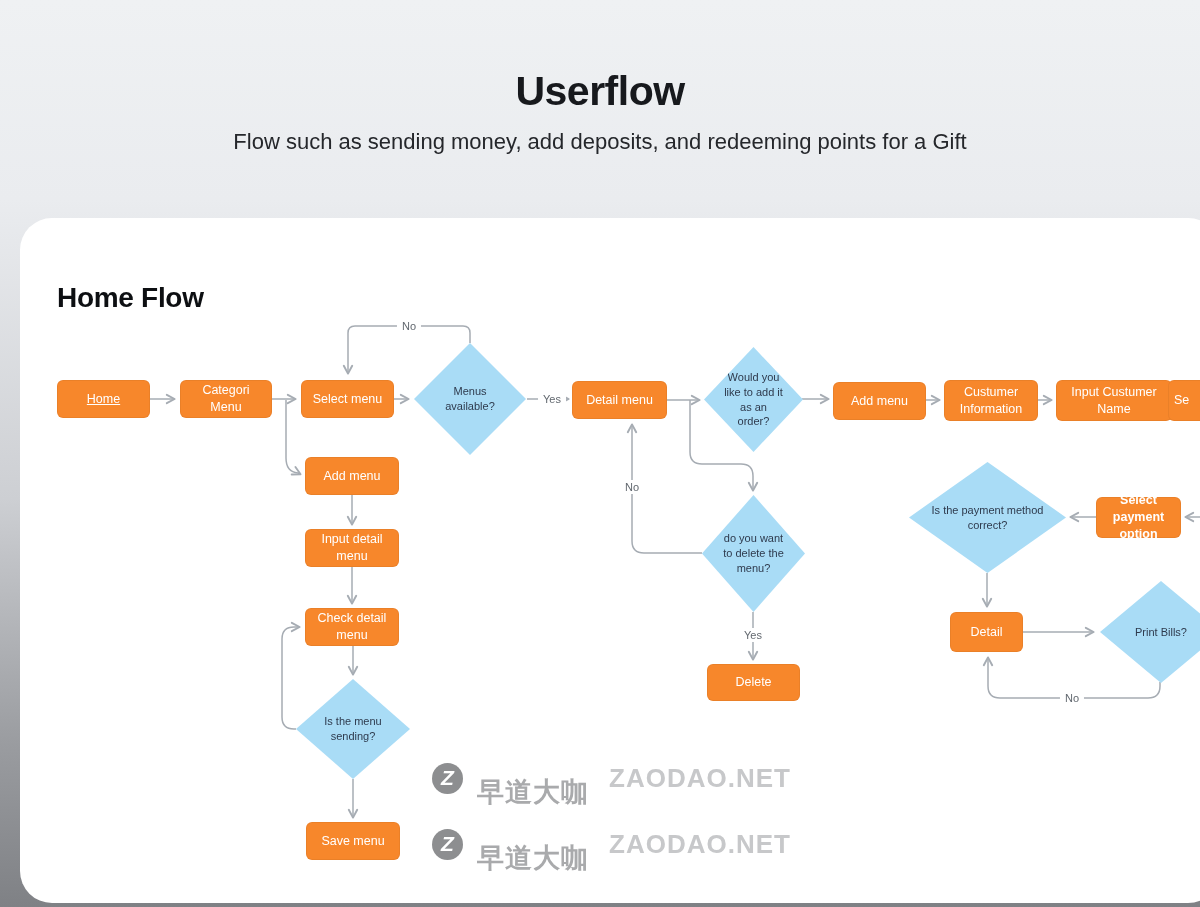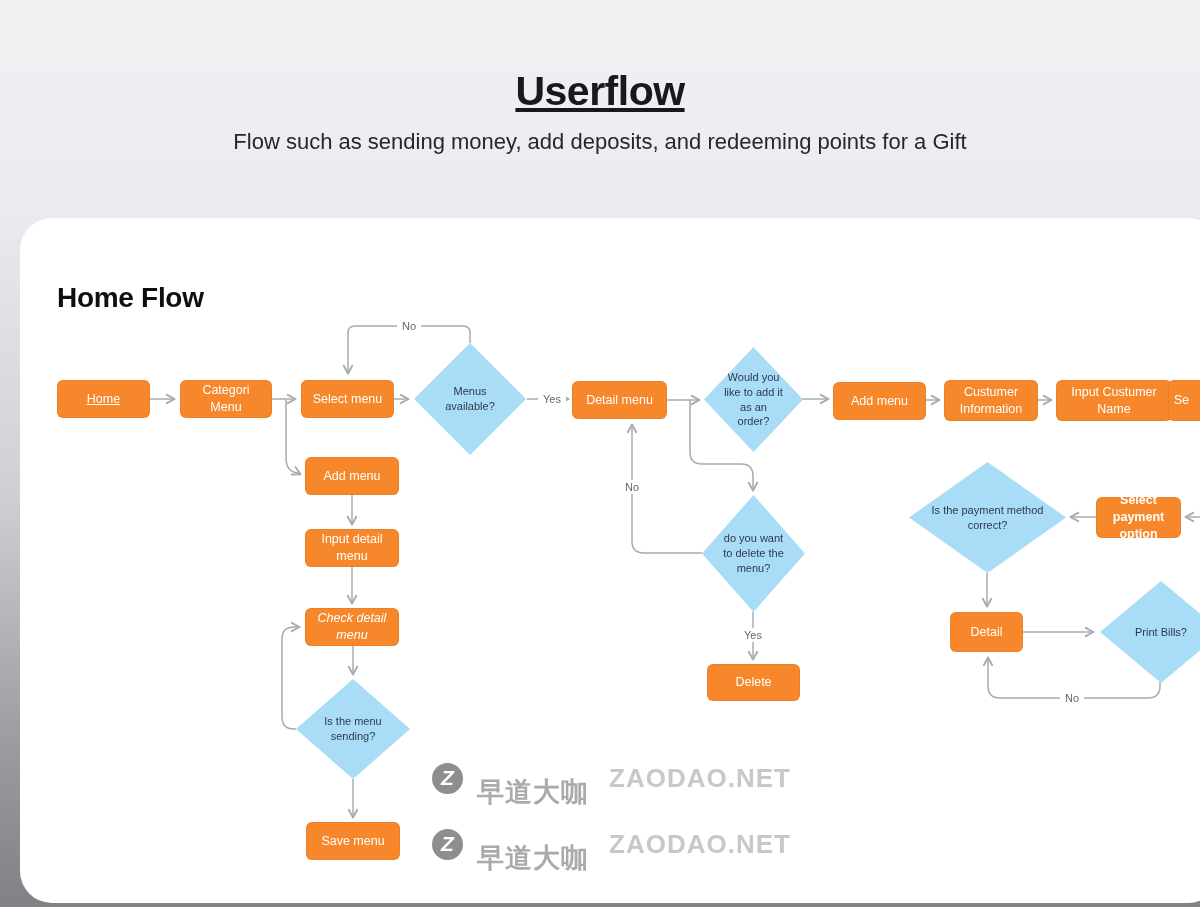--- a/index.html
+++ b/index.html
@@ -4,21 +4,21 @@
 <style>
   * { margin:0; padding:0; box-sizing:border-box; }
   html,body { width:1200px; height:907px; }
   body{
     font-family:"Liberation Sans","DejaVu Sans",sans-serif;
     background:linear-gradient(180deg,#EFF1F3 0%,#EAECEF 22%,#CDCFD3 55%,#9A9CA0 82%,#7F8185 100%);
     position:relative; overflow:hidden;
   }
   .stage{ position:absolute; inset:0; width:1200px; height:907px; }
   .header{ position:absolute; left:0; top:0; width:1200px; text-align:center; }
-  .title{ margin-top:68px; font-size:41px; font-weight:700; letter-spacing:-0.5px; color:#17191D;text-decoration:underline; }
+  .title{ margin-top:68px; font-size:41px; font-weight:700; letter-spacing:-0.5px; color:#17191D; }
   .subtitle{ margin-top:14px; font-size:22px; font-weight:500; color:#25272B; }
   .card{
     position:absolute; left:20px; top:218px; width:1200px; height:685px;
     background:#FFFFFF; border-radius:32px;
   }
   .card-heading{ position:absolute; left:37px; top:64px; font-size:28px; font-weight:700; color:#0D0F12; letter-spacing:-0.3px; }
   .flow{ position:absolute; inset:0; width:1200px; height:907px; }
   svg.wires{ position:absolute; inset:0; width:1200px; height:907px; }
   .node{
     position:absolute; display:flex; align-items:center; justify-content:center;
@@ -124,21 +124,21 @@
       </div>
     <div class="node p" style="left:1168px;top:380px;width:52px;height:41px;justify-content:flex-start;">
         <span>Se</span>
       </div>
     <div class="node p" style="left:305px;top:457px;width:94px;height:38px;">
         <span>Add menu</span>
       </div>
     <div class="node p" style="left:305px;top:529px;width:94px;height:38px;">
         <span>Input detail menu</span>
       </div>
-    <div class="node p" style="left:305px;top:608px;width:94px;height:38px;font-style:italic;">
+    <div class="node p" style="left:305px;top:608px;width:94px;height:38px;">
         <span>Check detail menu</span>
       </div>
     <div class="node p" style="left:306px;top:822px;width:94px;height:38px;">
         <span>Save menu</span>
       </div>
     <div class="node p" style="left:707px;top:664px;width:93px;height:37px;">
         <span>Delete</span>
       </div>
     <div class="node p" style="left:1096px;top:497px;width:85px;height:41px;font-weight:bold;">
         <span>Select payment option</span>

